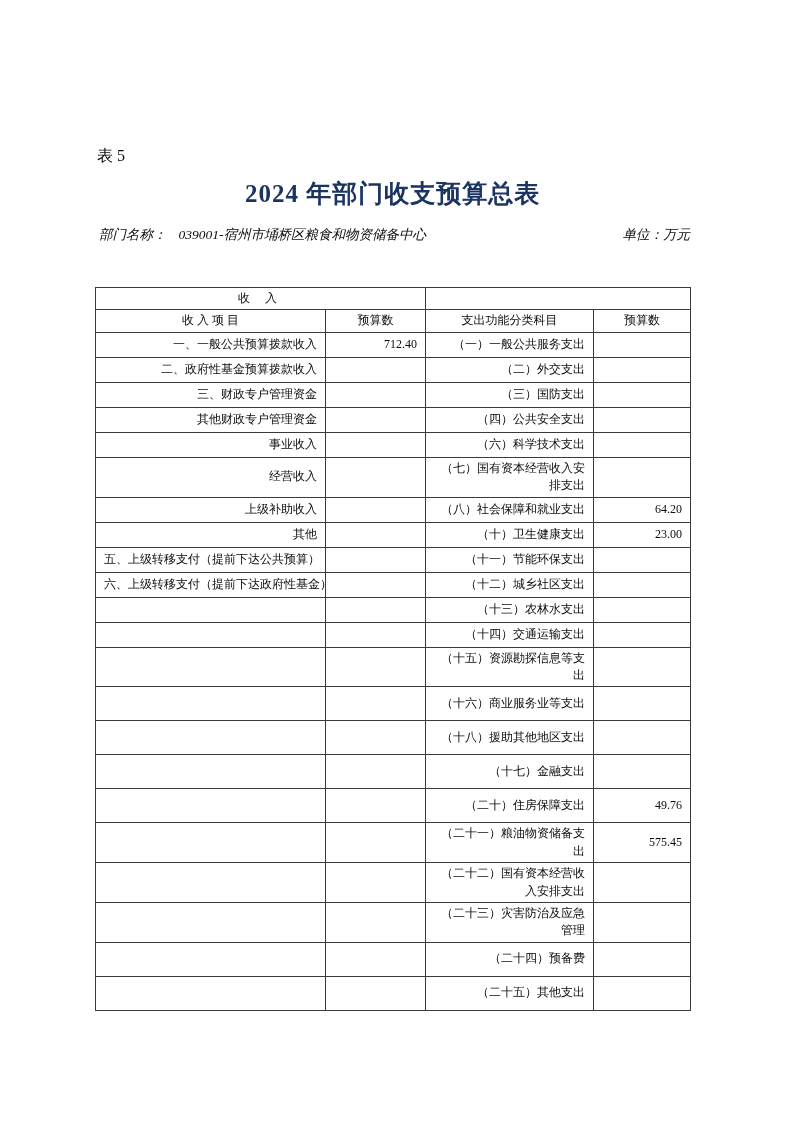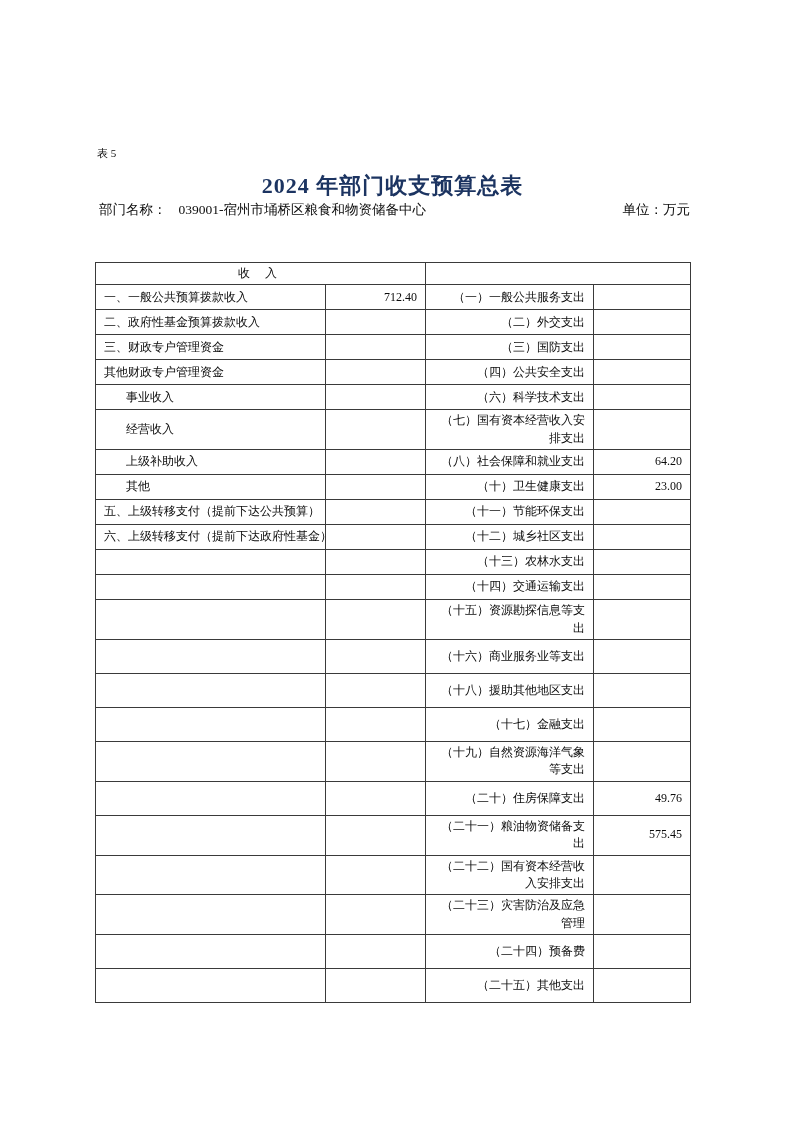--- a/index.html
+++ b/index.html
@@ -9,36 +9,38 @@
     height: 1122px;
     position: relative;
     overflow: hidden;
     font-family: "Liberation Serif", "DejaVu Serif", serif;
     color: var(--text, #000000);
   }
   .page {
     padding: 146px 103px 0 95px;
   }
   .table-label {
-    font-size: 11px;
+    font-size: 16px;
     margin: 0 0 10px 2px;
   }
   .doc-title {
     text-align: center;
-    font-size: 22px;
+    font-size: 25px;
     font-weight: bold;
     letter-spacing: 1px;
     color: var(--title, #1c3461);
+    margin-bottom: 16px;
     font-family: "Liberation Serif", "DejaVu Serif", serif;
   }
   .meta-row {
     display: flex;
     align-items: baseline;
     font-size: 13.5px;
     margin: 0 0 18px 4px;
+    font-style: italic;
   }
   .dept-value { margin-left: 12px; }
   .unit { margin-left: auto; }
 
   table.budget {
     width: 595px;
     border-collapse: collapse;
     table-layout: fixed;
     font-size: 12px;
     margin-top: 43px;
@@ -54,21 +56,21 @@
   thead tr { height: 21px; }
   thead th { text-align: center; padding: 1px 4px; }
   th.group-header { letter-spacing: 6px; }
 
   tbody tr { height: 25px; }
   tbody tr:nth-child(n+13) { height: 34px; }
 
   td.c-income {
     white-space: nowrap;
     overflow: hidden;
-    text-align: left;
+    text-align: right;
   }
   td.c-income.indent { padding-left: 30px; }
   td.c-expense { text-align: right; }
   td.c-num {
     text-align: right;
     padding-right: 13px;
     white-space: nowrap;
   }
 </style>
 </head>
@@ -91,20 +93,26 @@
       <col style="width:230px">
       <col style="width:100px">
       <col style="width:168px">
       <col style="width:97px">
     </colgroup>
     <thead>
       <tr>
         <th colspan="2" class="group-header">收  入</th>
         <th colspan="2"></th>
       </tr>
+      <tr>
+        <th>收 入 项 目</th>
+        <th>预算数</th>
+        <th>支出功能分类科目</th>
+        <th>预算数</th>
+      </tr>
     </thead>
     <tbody>
   <tr>
     <td class="c-income">一、一般公共预算拨款收入</td>
     <td class="c-num">712.40</td>
     <td class="c-expense">（一）一般公共服务支出</td>
     <td class="c-num"></td>
   </tr>
 
   <tr>
@@ -207,26 +215,20 @@
     <td class="c-num"></td>
   </tr>
 
   <tr>
     <td class="c-income"></td>
     <td class="c-num"></td>
     <td class="c-expense">（十七）金融支出</td>
     <td class="c-num"></td>
   </tr>
 
-  <tr>
-    <td class="c-income"></td>
-    <td class="c-num"></td>
-    <td class="c-expense">（十九）自然资源海洋气象等支出</td>
-    <td class="c-num"></td>
-  </tr>
 
   <tr>
     <td class="c-income"></td>
     <td class="c-num"></td>
     <td class="c-expense">（二十）住房保障支出</td>
     <td class="c-num">49.76</td>
   </tr>
 
   <tr>
     <td class="c-income"></td>

